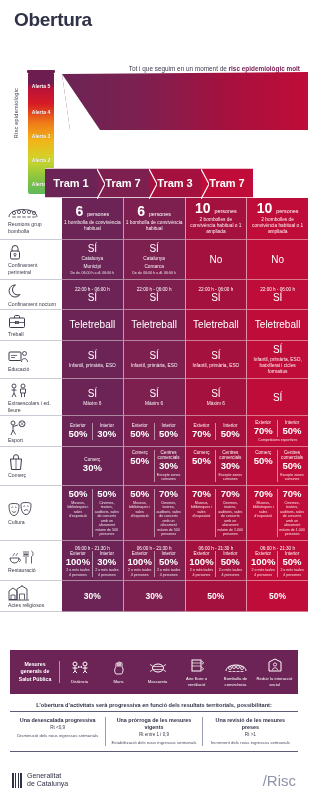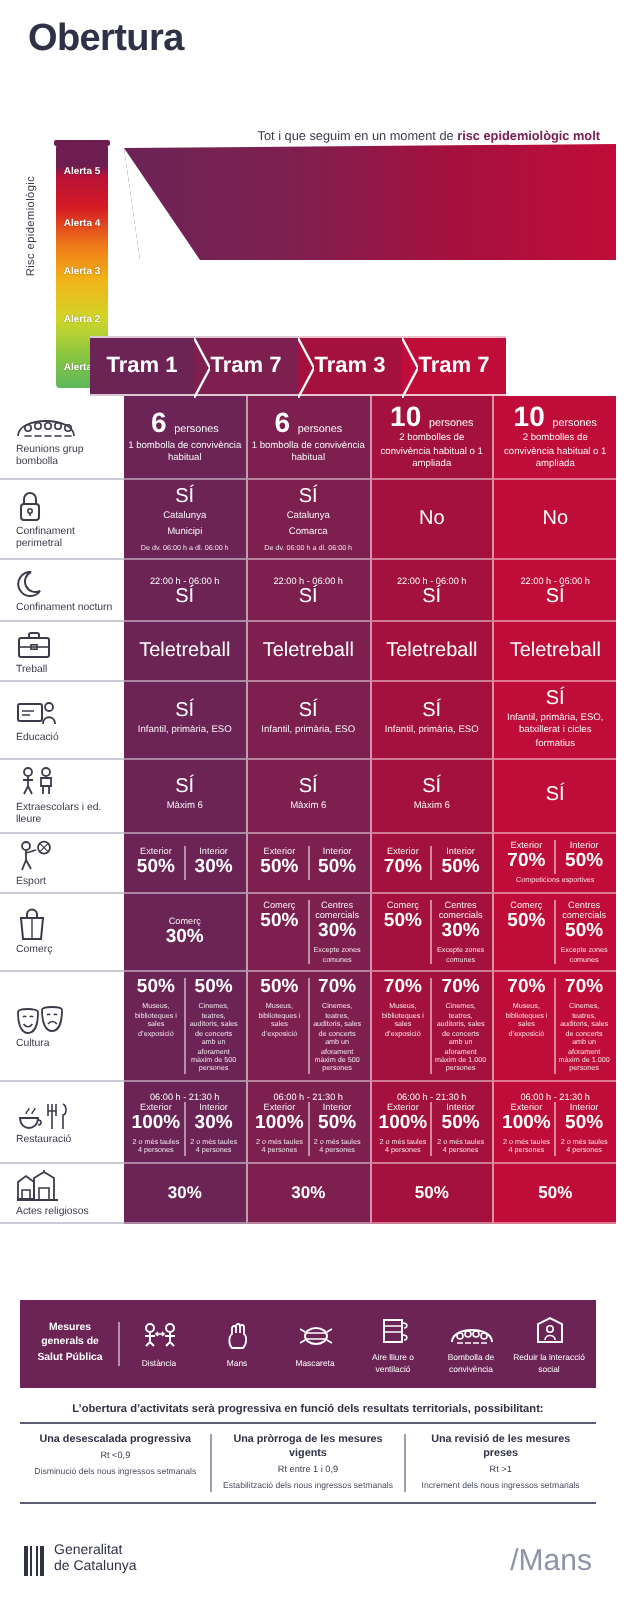--- a/index.html
+++ b/index.html
@@ -791,16 +791,16 @@
           <i></i>
           <i></i>
           <i></i>
           <i></i>
         </div>
       <div class="gtxt">
         <div>Generalitat</div>
         <div>de Catalunya</div>
       </div>
     </div>
-    <div class="salut">/Mans</div>
+    <div class="salut">/Risc</div>
   </div>
 
 </div>
 
 </body></html>

